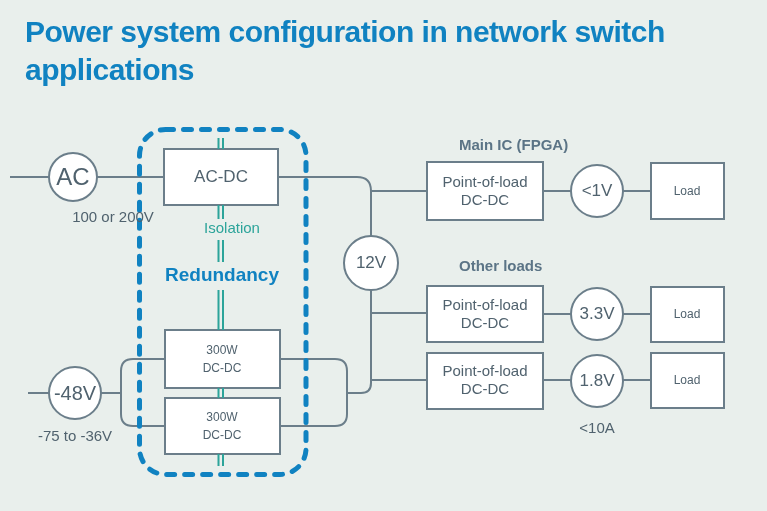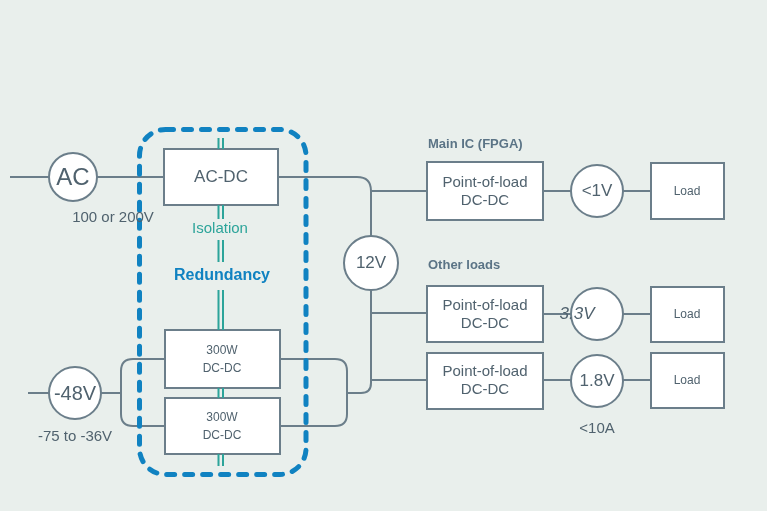--- a/index.html
+++ b/index.html
@@ -30,32 +30,33 @@
     stroke-dasharray:8 10;stroke-linecap:round;
   }
   .lbl{
     position:absolute;transform:translate(-50%,-50%);
     color:var(--slate-text);white-space:nowrap;text-align:center;
     font-size:15px;line-height:18px;
   }
   .lbl.big{font-size:24px;}
   .lbl.circ{font-size:17px;}
   .lbl.boxtext{font-size:12px;}
-  .lbl.teal{color:var(--teal);}
-  .lbl.redundancy{color:var(--accent-blue);font-weight:bold;font-size:16px;}
+  .lbl.teal{color:var(--teal);margin-left:12px;}
+  .lbl.redundancy{color:var(--accent-blue);font-weight:bold;font-size:19px;}
   .hdr{
     position:absolute;color:var(--header-text);
-    font-weight:bold;font-size:13px;white-space:nowrap;
+    font-weight:bold;font-size:15px;white-space:nowrap;margin-left:31px;
   }
 </style>
 </head>
 <body>
 
 <div class="stage">
 
+  <h1 class="title">Power system configuration in network switch applications</h1>
 
   <svg class="canvas" width="767" height="511" viewBox="0 0 767 511">
 
     <path class="wire" d="M10 177 H164"></path>
     <path class="wire" d="M278 177 H357 Q371 177 371 191 V383 Q371 393 361 393 H347"></path>
     <path class="wire" d="M371 191 H427"></path>
     <path class="wire" d="M371 313 H427"></path>
     <path class="wire" d="M371 380 H427"></path>
     <path class="wire" d="M543 191 H651"></path>
     <path class="wire" d="M543 314 H651"></path>
@@ -122,21 +123,21 @@
   <div class="lbl" style="left:485px;top:314px;">
     <span>Point-of-load</span><br>
     <span>DC-DC</span>
   </div>
   <div class="lbl" style="left:485px;top:380px;">
     <span>Point-of-load</span><br>
     <span>DC-DC</span>
   </div>
 
   <div class="lbl circ" style="left:597px;top:191px;">&lt;1V</div>
-  <div class="lbl circ" style="left:577px;top:314px;font-style:italic;">3.3V</div>
+  <div class="lbl circ" style="left:597px;top:314px;">3.3V</div>
   <div class="lbl circ" style="left:597px;top:381px;">1.8V</div>
 
   <div class="lbl boxtext" style="left:687px;top:191px;">Load</div>
   <div class="lbl boxtext" style="left:687px;top:314px;">Load</div>
   <div class="lbl boxtext" style="left:687px;top:380px;">Load</div>
 
   <div class="lbl" style="left:597px;top:428px;">&lt;10A</div>
 
 </div>
 

